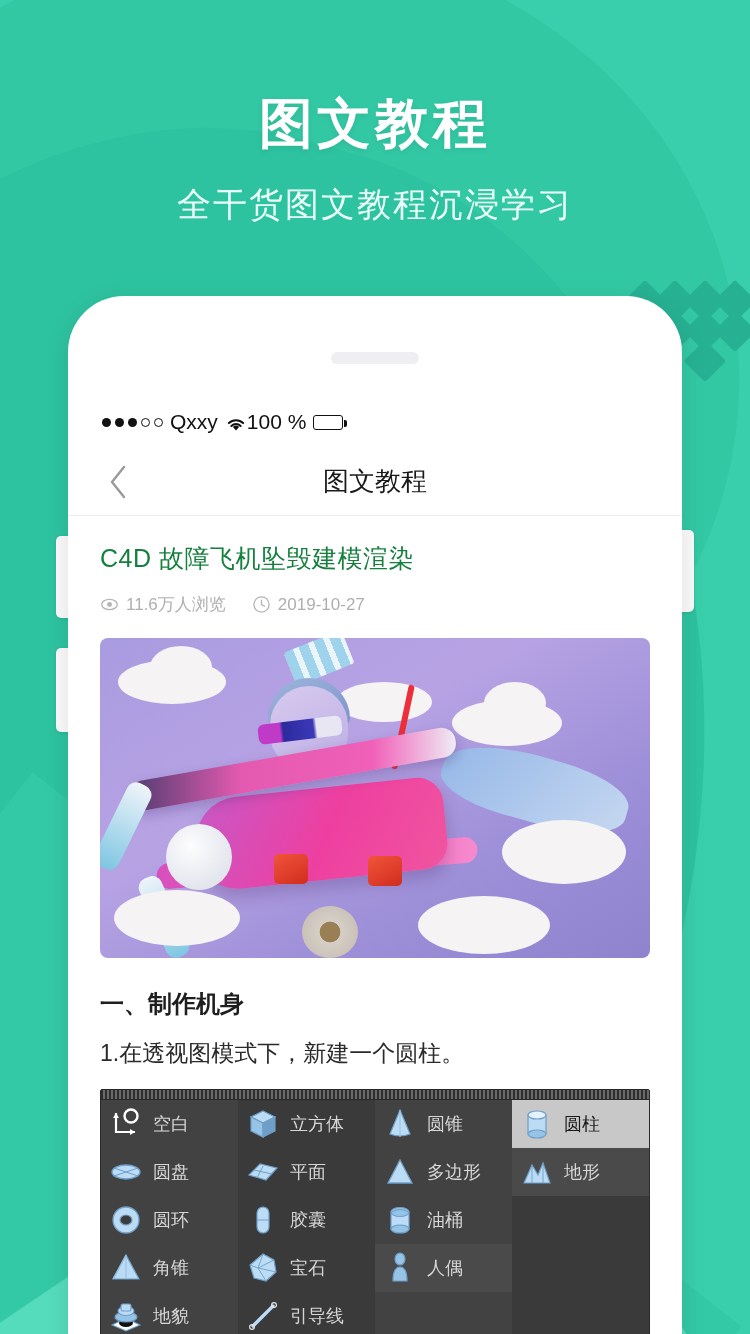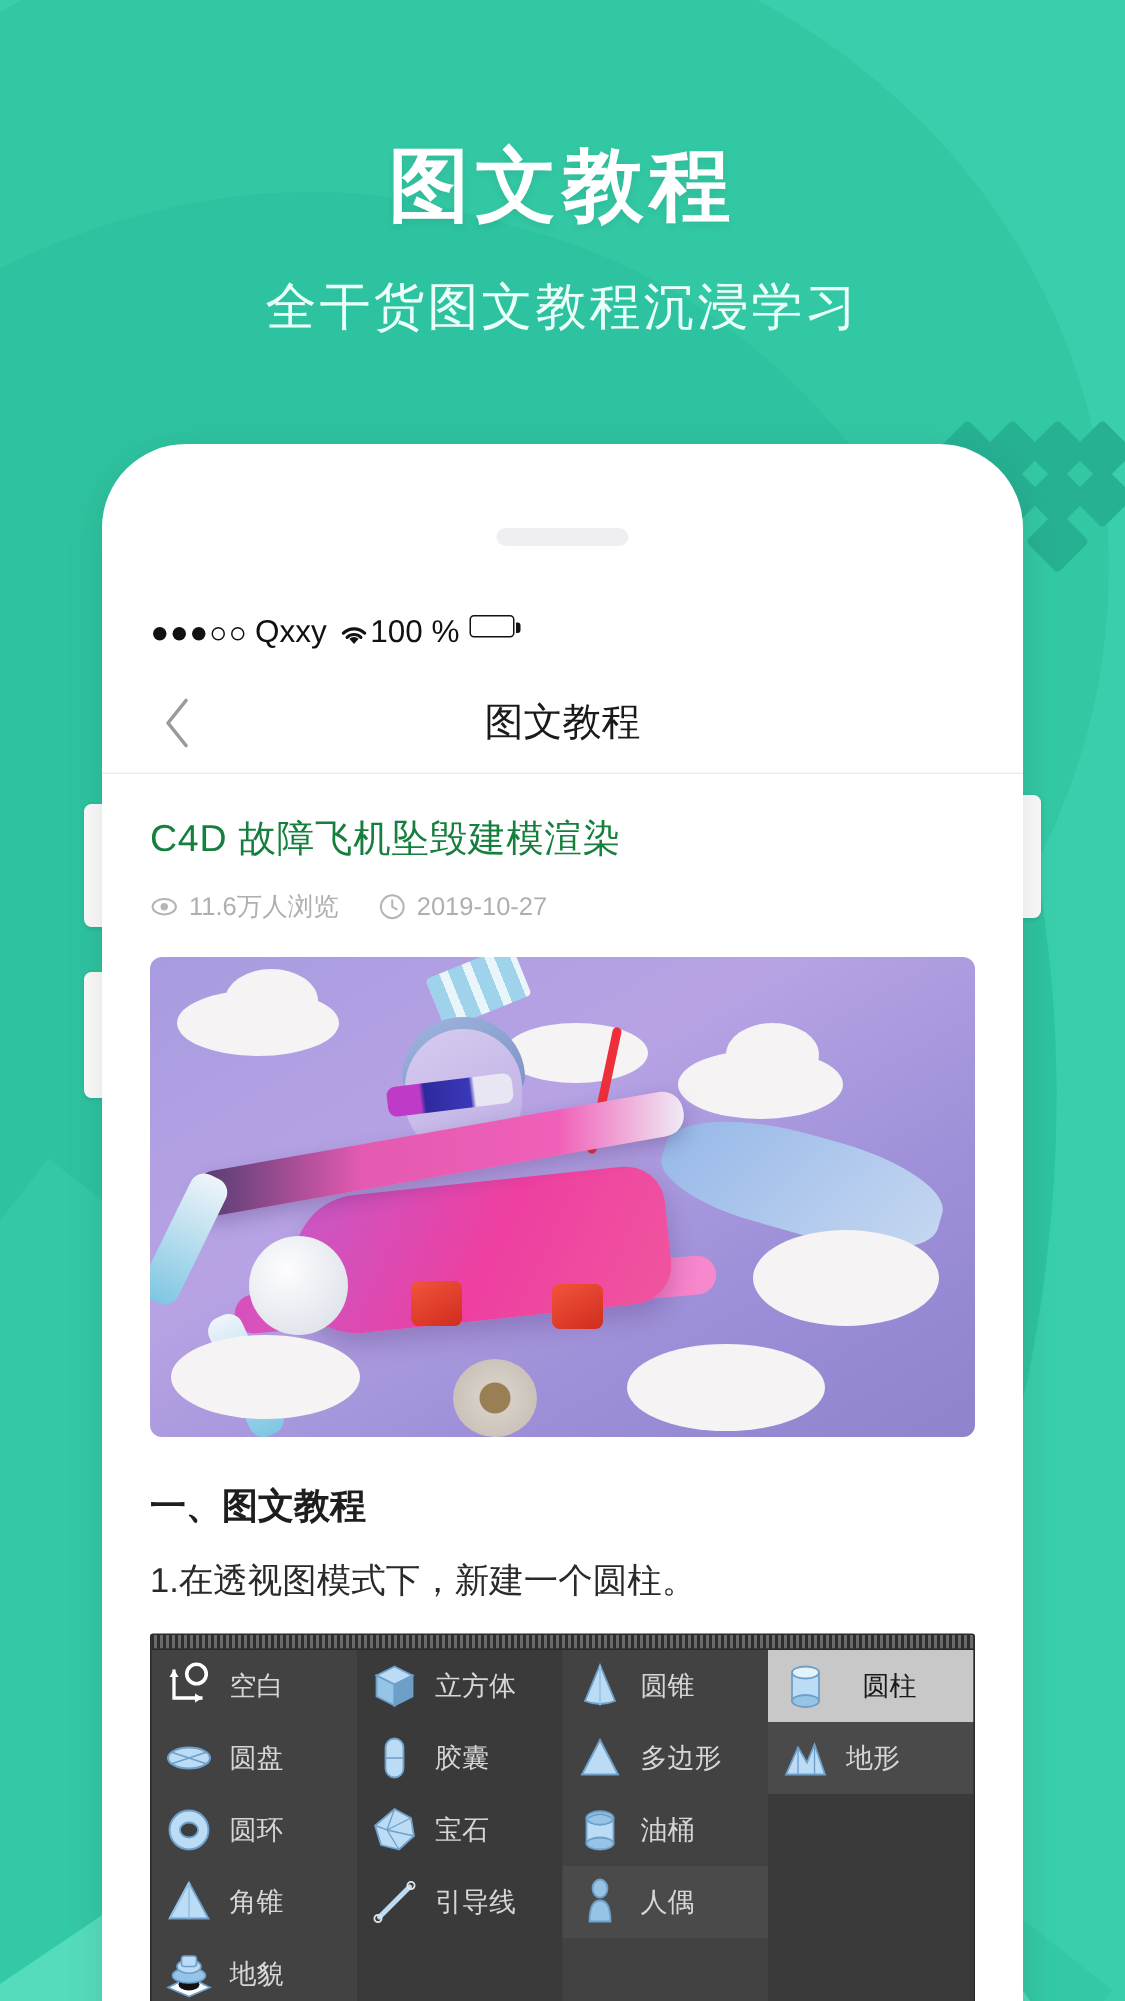--- a/index.html
+++ b/index.html
@@ -73,21 +73,21 @@
     display:flex; align-items:center; padding:0 34px;
     font-size:20px; color:#111;
   }
   .sb-left { display:flex; align-items:center; gap:7px; }
   .dots { display:flex; align-items:center; gap:4px; }
   .dot { width:9px; height:9px; border-radius:50%; background:#111; }
   .dot.hollow { background:transparent; border:1.6px solid #111; width:9px; height:9px; }
   .carrier { font-size:21px; }
   .wifi { width:22px; height:16px; }
   .sb-center { flex:1; text-align:center; font-size:21px; font-weight:500; }
-  .sb-right { display:flex; align-items:flex-start; gap:7px; font-size:21px; }
+  .sb-right { display:flex; align-items:center; gap:7px; font-size:21px; }
   .battery {
     position:relative; width:30px; height:15px; border:1.6px solid #111;
     border-radius:3px; padding:1.5px;
   }
   .battery::after {
     content:""; position:absolute; right:-5px; top:4px;
     width:3px; height:7px; background:#111; border-radius:0 2px 2px 0;
   }
   .battery-fill { width:100%; height:100%; background:#111; border-radius:1px; }
 
@@ -215,21 +215,21 @@
   .c4d-col { flex:1; display:flex; flex-direction:column; }
   .c4d-col:nth-child(odd) { background:#424242; }
   .c4d-col:nth-child(even) { background:#3A3A3A; }
   .c4d-item {
     display:flex; align-items:center; gap:10px; padding:7px 8px;
     min-height:48px; cursor:pointer;
   }
   .c4d-item.sel { background:#C8C8C8; }
   .c4d-item.raised { background:#4A4A4A; }
   .c4d-label { font-size:18px; color:#D6D6D6; white-space:nowrap; }
-  .c4d-item.sel .c4d-label { color:#1A1A1A;margin-left:11px; }
+  .c4d-item.sel .c4d-label { color:#1A1A1A; }
   .c4d-ico {
     width:34px; height:34px; flex:none; display:flex;
     align-items:center; justify-content:center;
   }
   .c4d-item.empty { visibility:hidden; }
 </style>
 </head>
 <body>
 
 <div id="stage">
@@ -334,21 +334,21 @@
         <div class="box-red br-2"></div>
         <div class="wing-top"></div>
         <div class="prop-blade pb-1"></div>
         <div class="prop-blade pb-2"></div>
         <div class="prop-hub"></div>
         <div class="wheel"></div>
         <div class="cloud cl-4"></div>
           <div class="cloud cl-5"></div>
       </div>
 
-      <div class="sec-head">一、图文教程</div>
+      <div class="sec-head">一、制作机身</div>
       <div class="sec-step">1.在透视图模式下，新建一个圆柱。</div>
 
       <div class="c4d">
         <div class="c4d-handle"></div>
         <div class="c4d-grid" id="c4d-grid">
             <div class="c4d-col">
               <div class="c4d-item">
                 <span class="c4d-ico">
                   <svg width="34" height="34" viewBox="0 0 34 34">
                     <path d="M7 6 V25 H26" stroke="#fff" stroke-width="2.2" fill="none"></path>
@@ -402,20 +402,29 @@
             <div class="c4d-col">
               <div class="c4d-item">
                 <span class="c4d-ico">
                   <svg width="34" height="34" viewBox="0 0 34 34">
                     <path d="M17 4 L29 10 L17 16 L5 10 Z" fill="#BBDCF4" stroke="#6E9FC9" stroke-width="1.2"></path>
                     <path d="M5 10 V24 L17 30 V16 Z" fill="#95C4E6" stroke="#6E9FC9" stroke-width="1.2"></path>
                     <path d="M29 10 V24 L17 30 V16 Z" fill="#6E9FC9" stroke="#6E9FC9" stroke-width="1.2"></path>
                   </svg>
                 </span>
                 <span class="c4d-label">立方体</span>
+              </div>
+              <div class="c4d-item">
+                <span class="c4d-ico">
+                  <svg width="34" height="34" viewBox="0 0 34 34">
+                    <path d="M3 20 L14 9 L31 13 L20 25 Z" fill="#BBDCF4" stroke="#6E9FC9" stroke-width="1.2"></path>
+                    <path d="M8 15 L26 19 M17 11 L11 23" stroke="#6E9FC9" stroke-width="1"></path>
+                  </svg>
+                </span>
+                <span class="c4d-label">平面</span>
               </div>
               <div class="c4d-item">
                 <span class="c4d-ico">
                   <svg width="34" height="34" viewBox="0 0 34 34">
                     <rect x="11" y="4" width="12" height="26" rx="6" fill="#BBDCF4" stroke="#6E9FC9" stroke-width="1.2"></rect>
                     <path d="M11 17 H23" stroke="#6E9FC9" stroke-width="1"></path>
                   </svg>
                 </span>
                 <span class="c4d-label">胶囊</span>
               </div>

